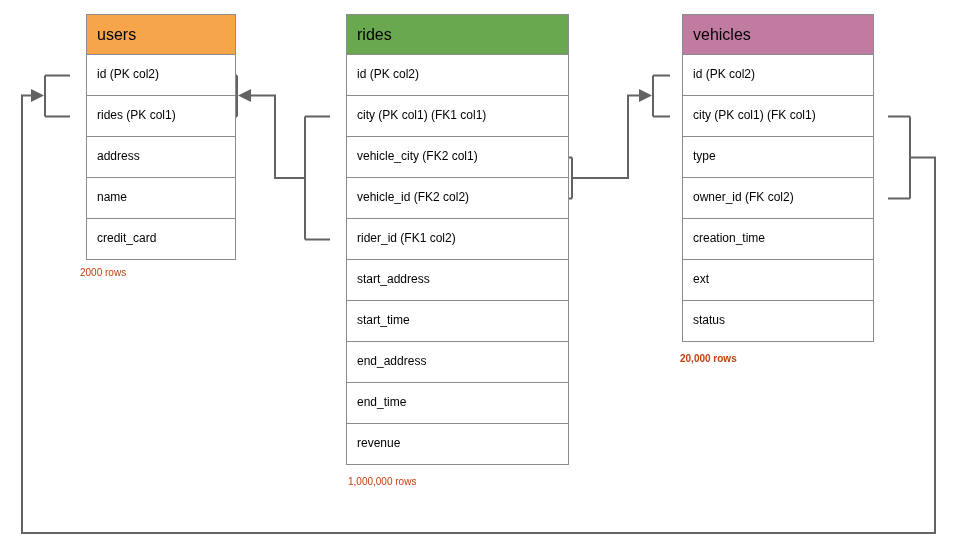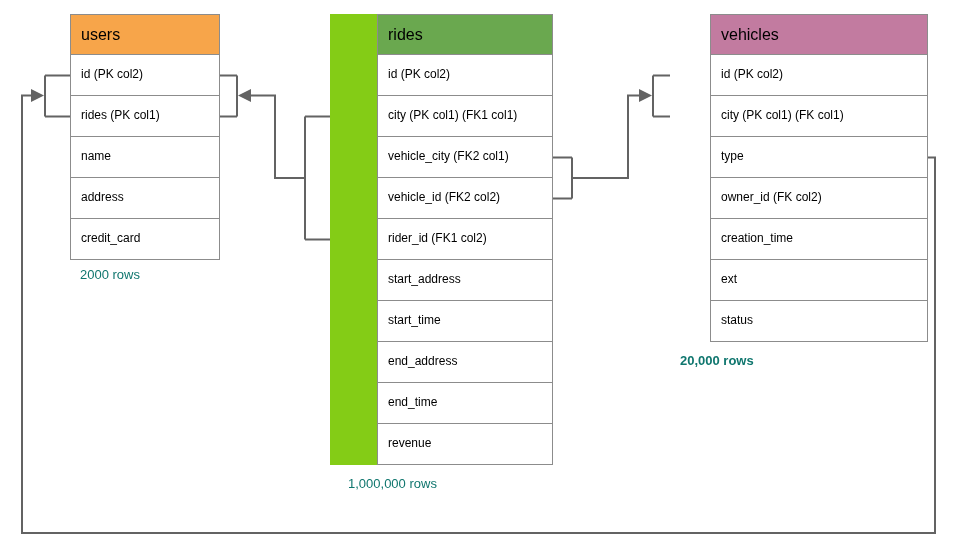--- a/index.html
+++ b/index.html
@@ -23,21 +23,22 @@
     fill: none;
     stroke: #636363;
     stroke-width: 2;
   }
   svg.wires polygon {
     fill: #636363;
     stroke: none;
   }
   .table {
     position: absolute;
-    background: #84cc16;
+    background: #fca5a5;
+    margin-left: 16px;
   }
   .table .header {
     height: 41px;
     line-height: 40px;
     padding: 0 10px;
     font-size: 16px;
     color: #000000;
     border: 1px solid #8c8c8c;
   }
   .table .row {
@@ -46,26 +47,26 @@
     padding: 0 10px;
     font-size: 12px;
     color: #000000;
     background: #ffffff;
     border: 1px solid #8c8c8c;
     border-top: none;
     white-space: nowrap;
     overflow: hidden;
   }
   .table.users    { left: 70px;  top: 14px; width: 150px; }
-  .table.rides    { left: 330px; top: 14px; width: 223px; padding-left: 47px; }
-  .table.vehicles { left: 710px; top: 14px; width: 218px; }
+  .table.rides    { left: 330px; top: 14px; width: 223px; }
+  .table.vehicles { left: 666px; top: 14px; width: 192px; }
   .rowcount {
     position: absolute;
-    font-size: 13px;
-    color: #0f766e;
+    font-size: 10px;
+    color: #c2410c;
   }
   .rowcount.users    { left: 80px;  top: 267px; }
   .rowcount.rides    { left: 348px; top: 476px; }
   .rowcount.vehicles { left: 680px; top: 353px; font-weight: bold; }
 </style>
 </head>
 <body>
 
 <div class="canvas">
 
@@ -86,22 +87,22 @@
     <path d="M888,116.5 H910 M888,198.5 H910 M910,116.5 V198.5"></path>
 
     <path d="M910,157.5 H935 V533 H22 V95.5 H32"></path>
     <polygon points="44,95.5 31,89 31,102"></polygon>
   </svg>
 
   <div class="table users">
     <div class="header" style="background: rgb(247, 165, 74);">users</div>
     <div class="row">id (PK col2)</div>
     <div class="row">rides (PK col1)</div>
+    <div class="row">address</div>
     <div class="row">name</div>
-    <div class="row">address</div>
     <div class="row">credit_card</div>
   </div>
   <div class="rowcount users">2000 rows</div>
 
   <div class="table rides">
     <div class="header" style="background: rgb(106, 168, 79);">rides</div>
     <div class="row">id (PK col2)</div>
     <div class="row">city (PK col1) (FK1 col1)</div>
     <div class="row">vehicle_city (FK2 col1)</div>
     <div class="row">vehicle_id (FK2 col2)</div>

